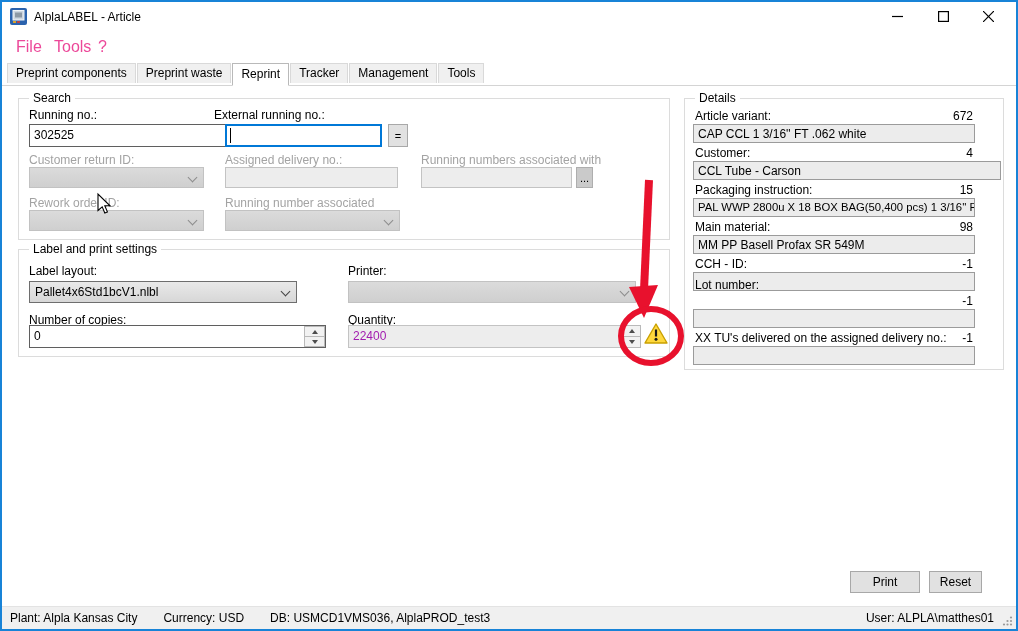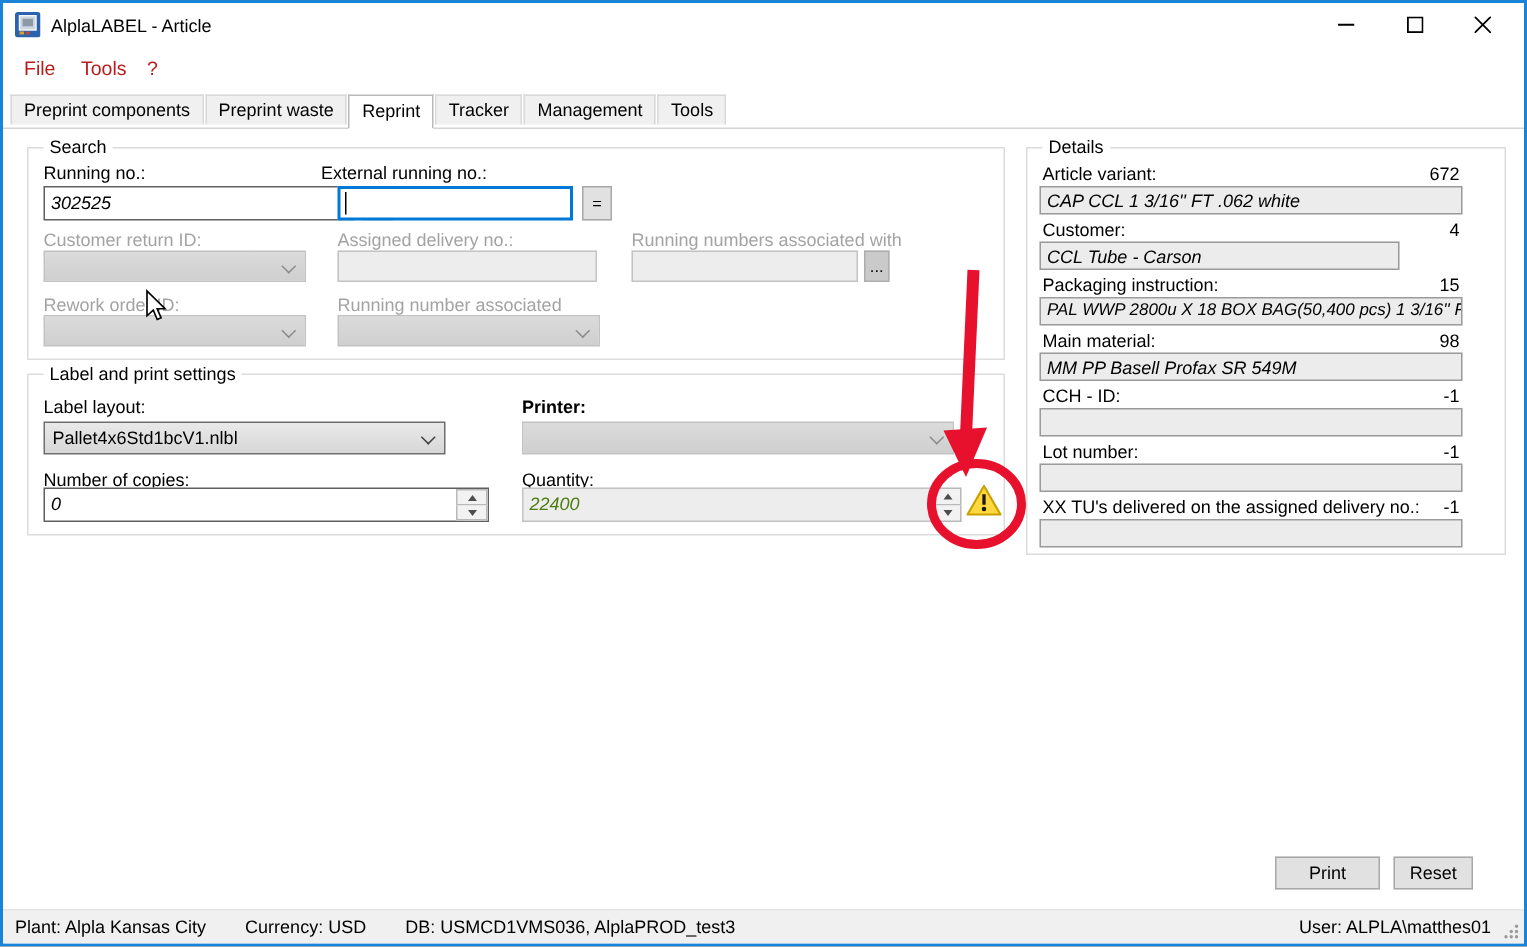--- a/index.html
+++ b/index.html
@@ -10,38 +10,38 @@
     font-size:12px; color:#000;
   }
   
   .titlebar { position:absolute; left:0; top:0; width:100%; height:30px; background:#fff; }
   .app-icon { position:absolute; left:8px; top:6px; width:17px; height:17px; }
   .title-text { position:absolute; left:32px; top:8px; font-size:12px; color:#000; white-space:nowrap; }
   .wbtn { position:absolute; top:0; width:34px; height:28px; display:flex; align-items:center; justify-content:center; }
   .wbtn svg { display:block; }
   
   .menubar { position:absolute; left:0; top:30px; width:100%; height:28px; background:#fff; }
-  .menu-item { position:absolute; top:6px; font-size:13px; color:#b91c1c; }
+  .menu-item { position:absolute; top:6px; font-size:16px; color:#ec4899; }
   
   .tabstrip { position:absolute; left:0; top:61px; width:100%; height:23px;
               display:flex; align-items:flex-start; padding-left:5px; border-bottom:1px solid #d4d4d4; }
   .tab { height:20px; line-height:19px; padding:0 8px; background:#f0f0f0;
          border:1px solid #d9d9d9; border-bottom:none; margin-right:1px; white-space:nowrap; }
   .tab.active { height:23px; line-height:21px; background:#fff; border:1px solid #b9b9b9;
                 border-bottom:1px solid #fff; margin-bottom:-1px; position:relative; z-index:2; }
   
   .grp { position:absolute; border:1px solid #dcdcdc; background:#fff; }
   .grp-legend { position:absolute; top:-8px; left:10px; background:#fff; padding:0 4px; font-size:12px; color:#000; white-space:nowrap; }
   
   .lbl { position:absolute; font-size:12px; color:#000; white-space:nowrap; }
   .lbl.dis { color:#a3a3a3; }
   .tb { position:absolute; background:#fff; border:1px solid #5f5f5f; font-size:12px;
-        padding:3px 4px 0 4px; overflow:hidden; white-space:nowrap;font-style:italic; }
+        padding:3px 4px 0 4px; overflow:hidden; white-space:nowrap; }
   .tb.focus { border:2px solid #0078d7; padding:2px 3px 0 3px; }
-  .tb.dis { background:#ededed; border-color:#c3c3c3; color:#4d7c0f; }
+  .tb.dis { background:#ededed; border-color:#c3c3c3; color:#a21caf; }
   .tb.detail { background:#ececec; border:1px solid #9b9b9b; padding-top:2px; color:#000; }
   .caret { position:absolute; width:1px; height:15px; background:#000; }
   .combo { position:absolute; border:1px solid #c2c2c2;
            background:linear-gradient(#dbdbdb,#cfcfcf); font-size:12px; padding:3px 18px 0 5px;
            overflow:hidden; white-space:nowrap; }
   .combo.en { border-color:#6e6e6e; background:linear-gradient(#e9e9e9,#d7d7d7); color:#000; }
   .chev { position:absolute; right:7px; top:6px; width:7px; height:7px;
           border-right:1.6px solid #8d8d8d; border-bottom:1.6px solid #8d8d8d; transform:rotate(45deg); }
   .combo.en .chev { border-color:#444; }
   .btn { position:absolute; background:#e1e1e1; border:1px solid #a8a8a8; font-size:12px;
@@ -147,21 +147,21 @@
         <span class="chev"></span>
       </div>
   </div>
 
   <div class="grp" style="left:16px; top:247px; width:652px; height:108px;">
     <span class="grp-legend">Label and print settings</span>
 
     <span class="lbl" style="left:10px; top:14px;">Label layout:</span>
     <div class="combo en" style="left:10px; top:31px; width:268px; height:22px;">Pallet4x6Std1bcV1.nlbl<span class="chev"></span></div>
 
-    <span class="lbl" style="left:329px; top:14px;font-weight:bold;">Printer:</span>
+    <span class="lbl" style="left:329px; top:14px;">Printer:</span>
     <div class="combo" style="left:329px; top:31px; width:288px; height:22px;">
         <span class="chev"></span>
       </div>
 
     <span class="lbl" style="left:10px; top:63px;">Number of copies:</span>
     <div class="tb" style="left:10px; top:75px; width:297px; height:23px;">0</div>
     <div class="spin" style="left:285px; top:76px; width:21px; height:21px;">
       <div class="cell">
           <div class="tri-up"></div>
         </div>
@@ -189,35 +189,35 @@
 
   <div class="grp" style="left:682px; top:96px; width:320px; height:272px;">
     <span class="grp-legend">Details</span>
 
     <span class="lbl" style="left:10px; top:10px;">Article variant:</span>
     <span class="num-val" style="right:30px; top:10px;">672</span>
     <div class="tb detail" style="left:8px; top:25px; width:282px; height:19px;">CAP CCL 1 3/16'' FT .062 white</div>
 
     <span class="lbl" style="left:10px; top:47px;">Customer:</span>
     <span class="num-val" style="right:30px; top:47px;">4</span>
-    <div class="tb detail" style="left:8px; top:62px; width:240px; height:19px;">CCL Tube - Carson</div>
+    <div class="tb detail" style="left:8px; top:62px; width:308px; height:19px;">CCL Tube - Carson</div>
 
     <span class="lbl" style="left:10px; top:84px;">Packaging instruction:</span>
     <span class="num-val" style="right:30px; top:84px;">15</span>
     <div class="tb detail" style="left:8px; top:99px; width:282px; height:19px; font-size:11.3px;">PAL WWP 2800u X 18 BOX BAG(50,400 pcs) 1 3/16'' FT</div>
 
     <span class="lbl" style="left:10px; top:121px;">Main material:</span>
     <span class="num-val" style="right:30px; top:121px;">98</span>
     <div class="tb detail" style="left:8px; top:136px; width:282px; height:19px;">MM PP Basell Profax SR 549M</div>
 
     <span class="lbl" style="left:10px; top:158px;">CCH - ID:</span>
     <span class="num-val" style="right:30px; top:158px;">-1</span>
     <div class="tb detail" style="left:8px; top:173px; width:282px; height:19px;"></div>
 
-    <span class="lbl" style="left:10px; top:195px;text-align:right;">Lot number:</span>
+    <span class="lbl" style="left:10px; top:179px;text-align:right;">Lot number:</span>
     <span class="num-val" style="right:30px; top:195px;">-1</span>
     <div class="tb detail" style="left:8px; top:210px; width:282px; height:19px;"></div>
 
     <span class="lbl" style="left:10px; top:232px;text-align:center;">XX TU's delivered on the assigned delivery no.:</span>
     <span class="num-val" style="right:30px; top:232px;">-1</span>
     <div class="tb detail" style="left:8px; top:247px; width:282px; height:19px;"></div>
   </div>
 
   <div class="btn" style="left:848px; top:569px; width:70px; height:22px;">Print</div>
   <div class="btn" style="left:927px; top:569px; width:53px; height:22px;">Reset</div>

